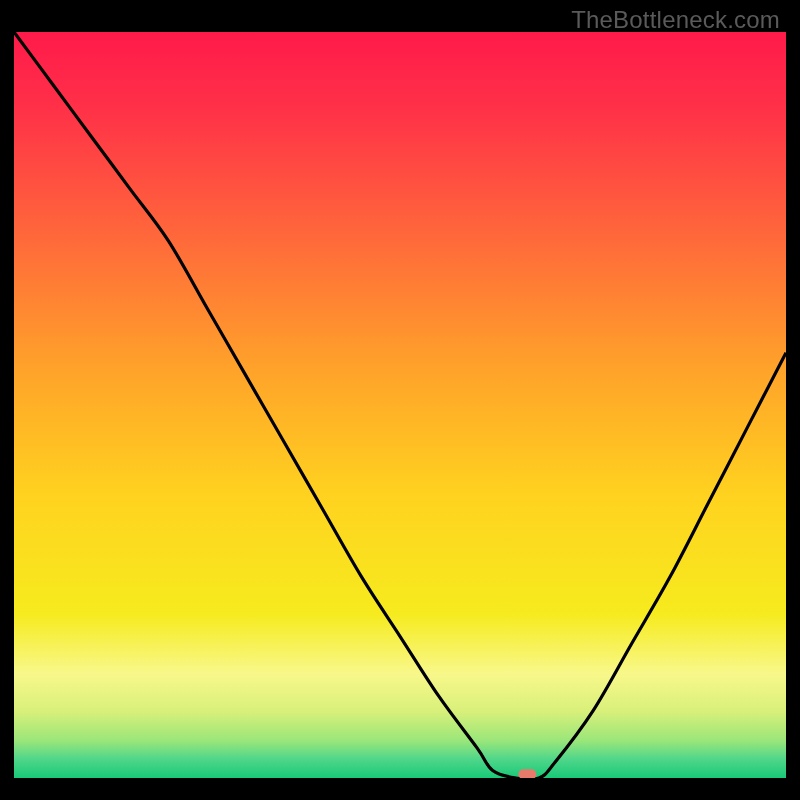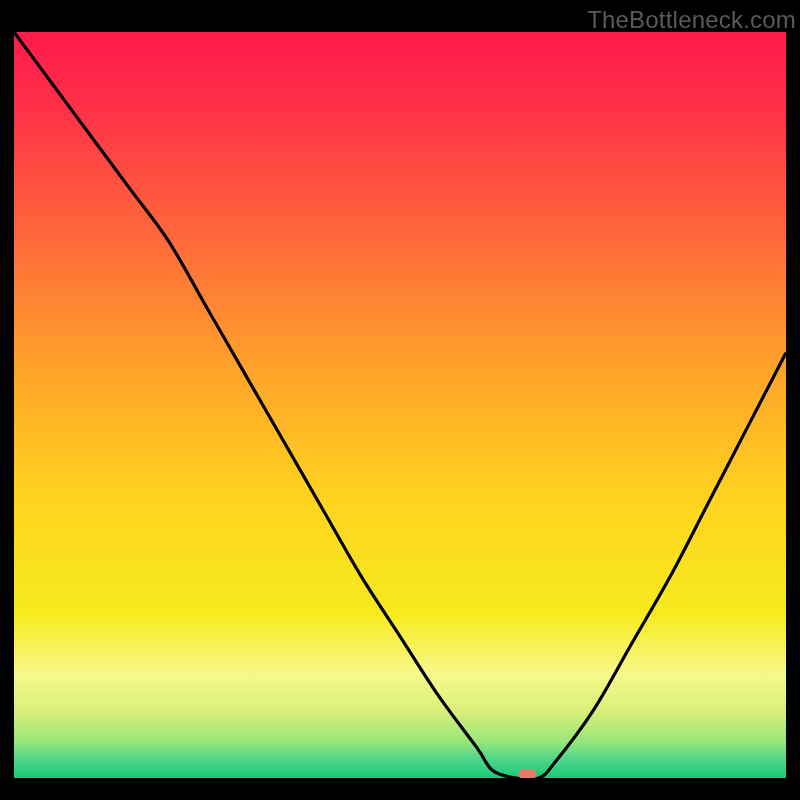--- a/index.html
+++ b/index.html
@@ -13,21 +13,21 @@
   }
   .frame {
     position: relative;
     width: 800px;
     height: 800px;
     background: #000;
   }
   .watermark {
     position: absolute;
     top: 6px;
-    right: 4px;
+    right: 20px;
     color: #5a5a5a;
     font-size: 24px;
     font-weight: 500;
     letter-spacing: 0.2px;
     z-index: 4;
   }
   .plot-area {
     position: absolute;
     left: 14px;
     top: 32px;

